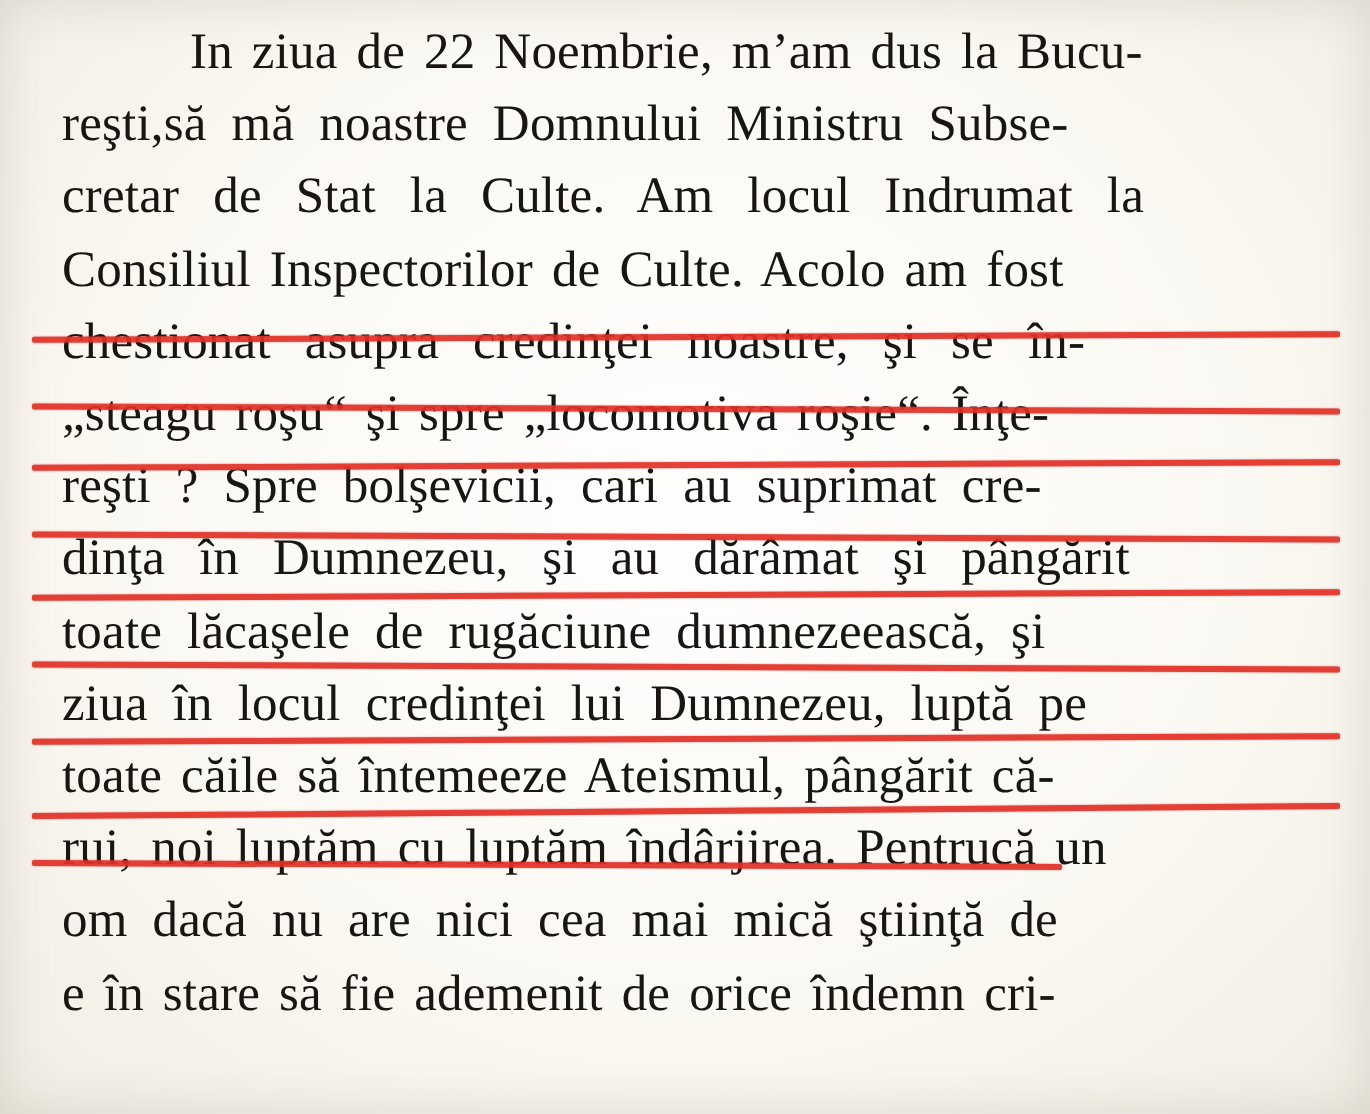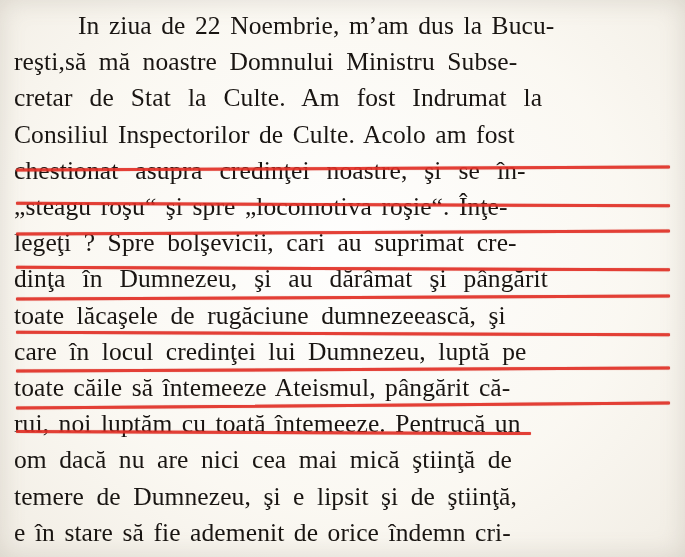--- a/index.html
+++ b/index.html
@@ -39,20 +39,21 @@
     color: #191512;
     text-align: justify;
     text-align-last: left;
     letter-spacing: 0.1px;
     word-spacing: 0.5px;
   }
   .line {
     display: block;
     white-space: pre;
     position: relative;
+    margin-left: 17px;
   }
   
   .line.indent {
     padding-left: 64px;
   }
   
   .j1 { word-spacing: 3.0px; }
   .j2 { word-spacing: 6.0px; }
   .j3 { word-spacing: 10.5px; }
 
@@ -73,32 +74,31 @@
 </head>
 <body>
 
 <div id="page">
 
   <div id="paper-texture"></div>
 
   <div id="text-block">
       <span class="line indent j1">In ziua de 22 Noembrie, m’am dus la Bucu-</span>
       <span class="line j2">reşti,să mă noastre Domnului Ministru Subse-</span>
-      <span class="line j3">cretar de Stat la Culte. Am fost Indrumat la</span>
+      <span class="line j3">cretar de Stat la Culte. Am locul Indrumat la</span>
       <span class="line j1">Consiliul Inspectorilor de Culte. Acolo am fost</span>
       <span class="line j3">chestionat asupra credinţei noastre, şi se în-</span>
       <span class="line j1">„steagu roşu“ şi spre „locomotiva roşie“. Înţe-</span>
-      <span class="line j2">legeţi ? Spre bolşevicii, cari au suprimat cre-</span>
+      <span class="line j2">reşti ? Spre bolşevicii, cari au suprimat cre-</span>
       <span class="line j3">dinţa în Dumnezeu, şi au dărâmat şi pângărit</span>
       <span class="line j2">toate lăcaşele de rugăciune dumnezeească, şi</span>
-      <span class="line j2">care în locul credinţei lui Dumnezeu, luptă pe</span>
+      <span class="line j2">ziua în locul credinţei lui Dumnezeu, luptă pe</span>
       <span class="line j1">toate căile să întemeeze Ateismul, pângărit că-</span>
-      <span class="line j1">rui, noi luptăm cu toată întemeeze. Pentrucă un</span>
+      <span class="line j1">rui, noi luptăm cu luptăm îndârjirea. Pentrucă un</span>
       <span class="line j2">om dacă nu are nici cea mai mică ştiinţă de</span>
-      <span class="line j2">temere de Dumnezeu, şi e lipsit şi de ştiinţă,</span>
       <span class="line j1">e în stare să fie ademenit de orice îndemn cri-</span>
     </div>
 
   <div id="marks-layer">
       <div class="mark tilt-a" style="left: 16px; top: 167px; width: 654px; background: rgb(226, 48, 38);"></div>
       <div class="mark tilt-b" style="left: 16px; top: 203px; width: 654px; background: rgb(226, 48, 38);"></div>
       <div class="mark tilt-a" style="left: 16px; top: 231px; width: 654px; background: rgb(226, 48, 38);"></div>
       <div class="mark tilt-b" style="left: 16px; top: 267px; width: 654px; background: rgb(226, 48, 38);"></div>
       <div class="mark tilt-a" style="left: 16px; top: 296px; width: 654px; background: rgb(226, 48, 38);"></div>
       <div class="mark tilt-b" style="left: 16px; top: 332px; width: 654px; background: rgb(226, 48, 38);"></div>

